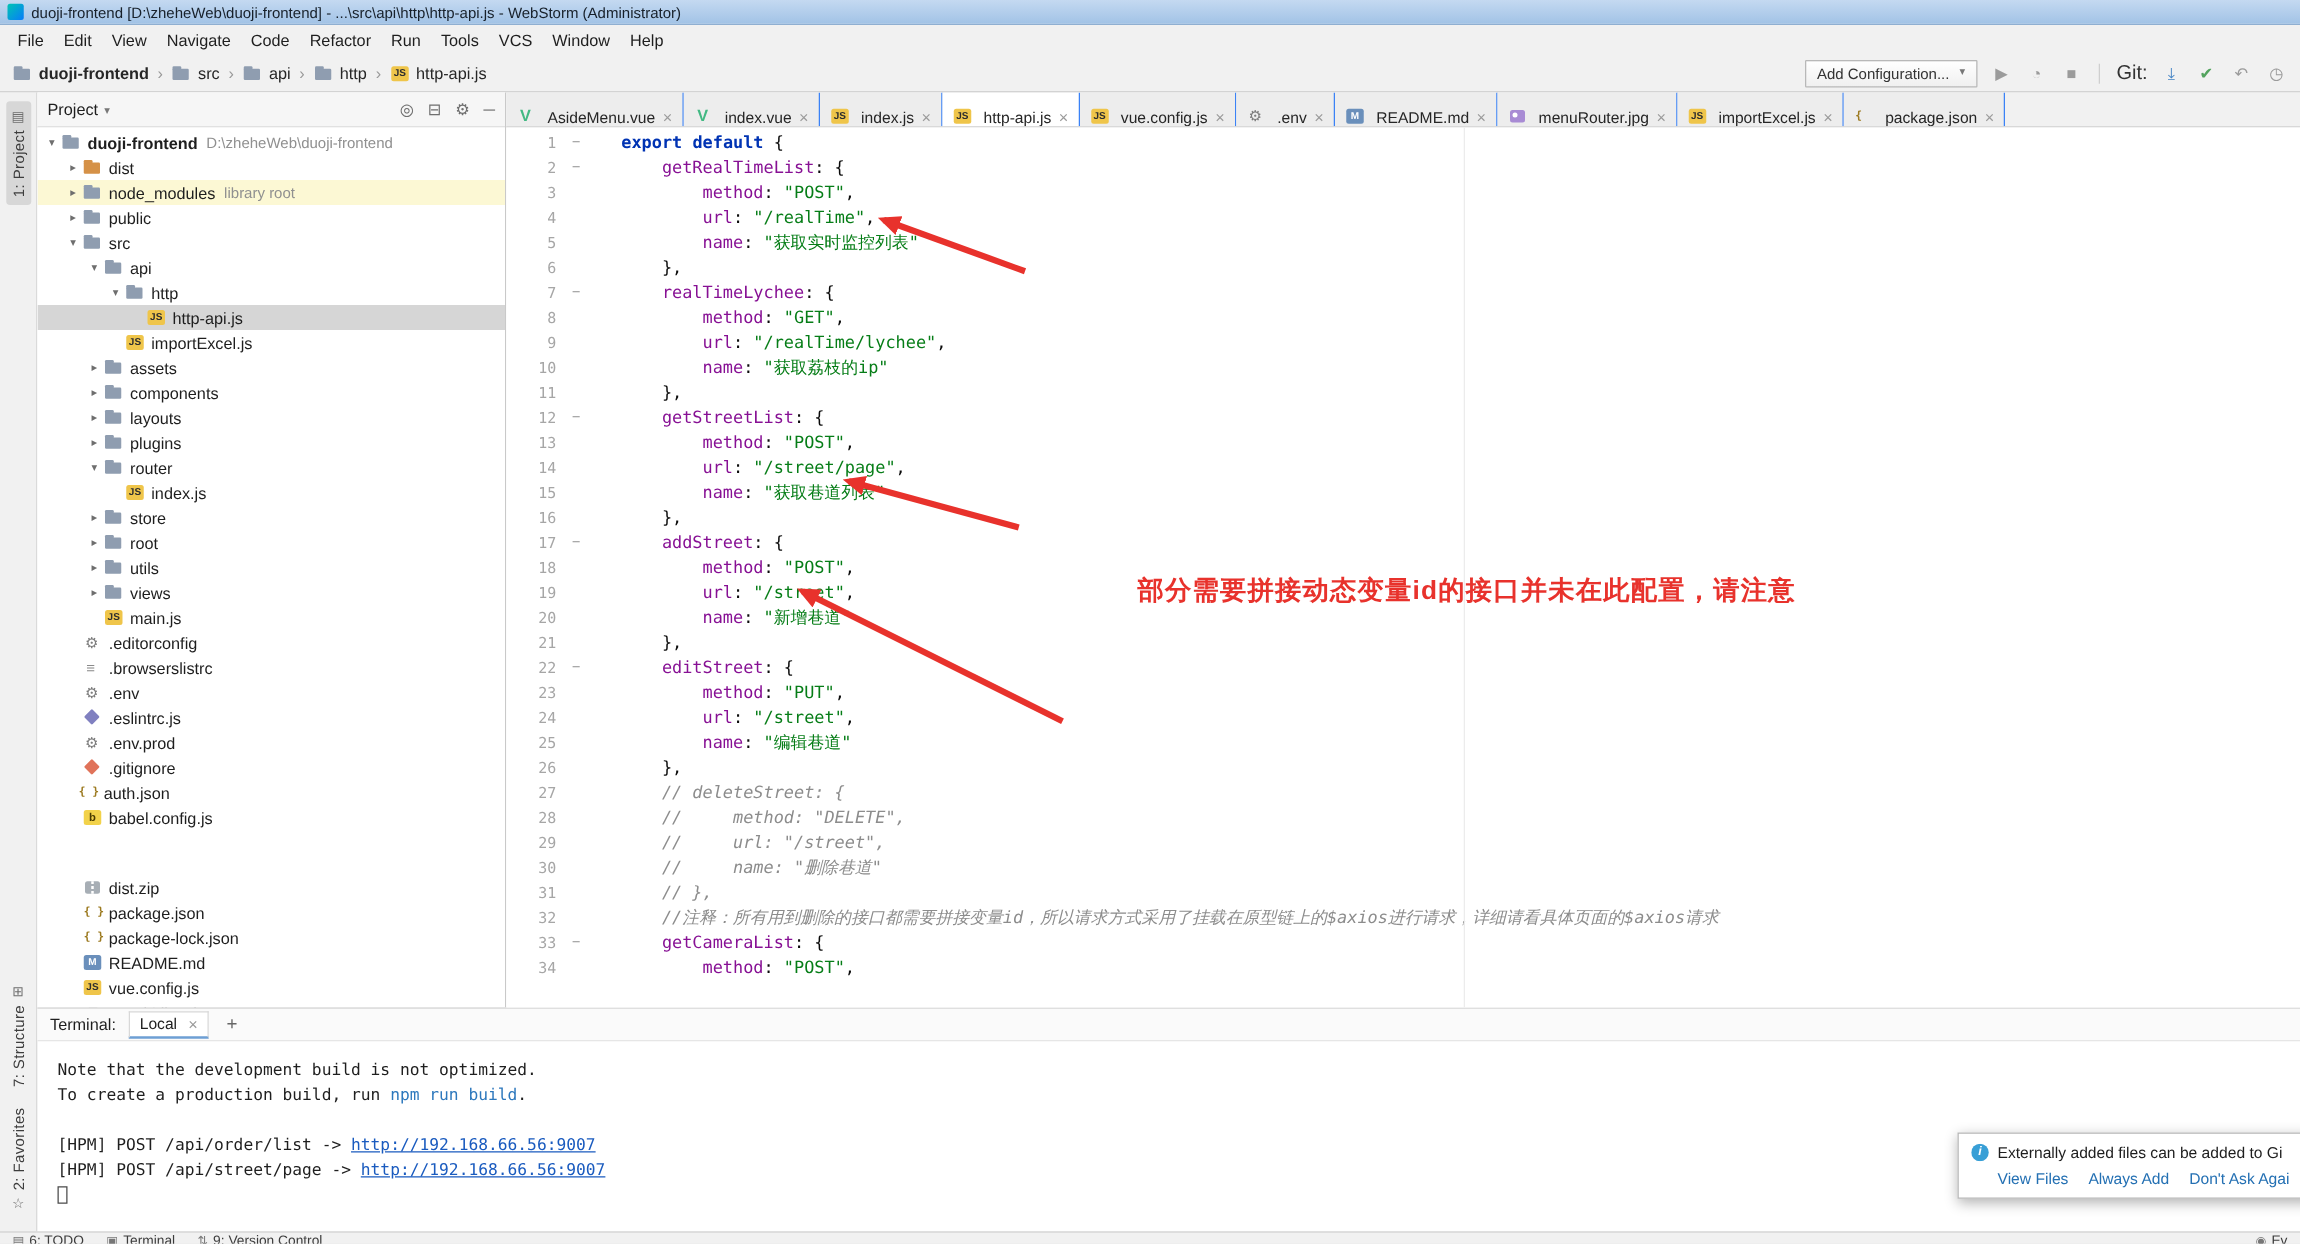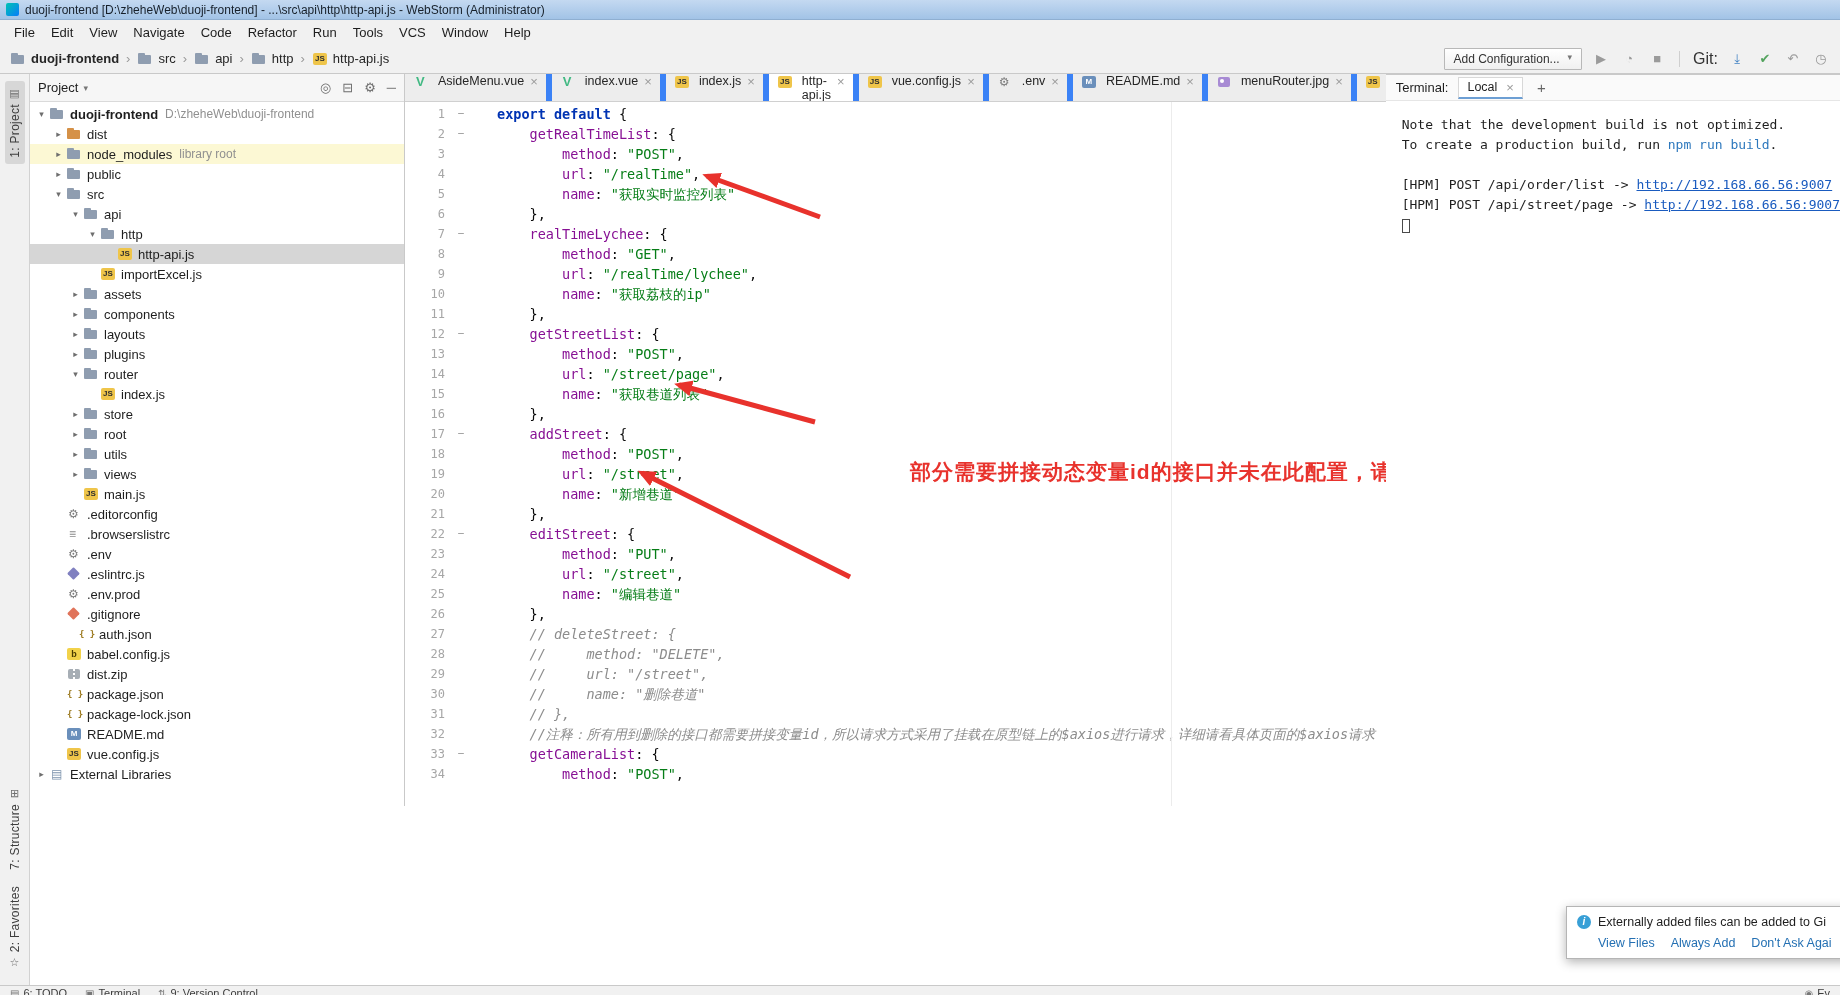--- a/index.html
+++ b/index.html
@@ -29,21 +29,21 @@
 .git-label{font-size:16px;color:#333}
 
 
 .workspace{display:flex;height:911px}
 .stripe{width:30px;background:#f1f1f1;border-right:1px solid #d2d2d2;display:flex;flex-direction:column;align-items:center;padding:5px 0 8px}
 .stripe .spacer{flex:1}
 .stripe-btn{display:flex;flex-direction:column;align-items:center;gap:4px;padding:6px 3px;margin:2px 0;border-radius:3px;color:#3d3d3d}
 .stripe-btn.active{background:#d7d7d7}
 .vtext{writing-mode:vertical-rl;transform:rotate(180deg);font-size:12px;letter-spacing:.3px}
 .sicon{font-size:11px;color:#6f6f6f}
-.right-col{flex:1;display:flex;flex-direction:row;min-width:0}
+.right-col{flex:1;display:flex;flex-direction:column;min-width:0}
 .main-row{height:732px;display:flex;min-width:0}
 
 
 .project{width:375px;flex:none;background:#fff;border-right:1px solid #c9c9c9;display:flex;flex-direction:column}
 .project-header{height:28px;flex:none;display:flex;align-items:center;gap:5px;padding:0 8px;background:#f6f6f6;border-bottom:1px solid #dadada}
 .ph-icons{margin-left:auto;display:flex;gap:11px}
 .phi{color:#6f6f6f;font-size:13px}
 .tree{flex:1;overflow:hidden;padding-top:2px;background:#fff}
 .tree-row{height:20px;display:flex;align-items:center;white-space:nowrap;font-size:13px;color:#1e1e1e}
 .tree-row.selected{background:var(--sel,#d6d6d6)}
@@ -68,21 +68,21 @@
 .i-babel::before{content:"b";position:absolute;left:1px;top:2px;width:14px;height:12px;background:#f2d24a;color:#4a3b00;font:bold 9px/12px "Liberation Sans",sans-serif;text-align:center;border-radius:2px}
 .i-zip::before{content:"";position:absolute;left:2px;top:3px;width:12px;height:10px;background:#a7aeb5;border-radius:2px}
 .i-zip::after{content:"";position:absolute;left:7px;top:3px;width:2px;height:10px;background:repeating-linear-gradient(#fff 0 2px,#a7aeb5 2px 4px)}
 .i-lib::before{content:"▤";position:absolute;left:2px;top:0;color:#7d93ad;font-size:12px;line-height:16px}
 .i-image::before{content:"";position:absolute;left:2px;top:3px;width:12px;height:10px;background:#a88bd4;border-radius:2px}
 .i-image::after{content:"";position:absolute;left:4px;top:5px;width:4px;height:4px;background:#fff;border-radius:50%}
 
 
 .editor-zone{flex:1;display:flex;flex-direction:column;min-width:0}
 .tabs{height:28px;flex:none;background:#f1f1f1;border-bottom:1px solid #d0d0d0;display:flex;align-items:stretch;overflow:hidden}
-.tab{display:flex;align-items:flex-start;gap:4px;padding:0 8px;border-right:6px solid #3b82f6;font-size:12.5px;color:#262626;background:#ededed}
+.tab{display:flex;align-items:flex-end;gap:4px;padding:0 8px;border-right:1px solid #3b82f6;font-size:12.5px;color:#262626;background:#ededed}
 .tab.active{background:#fff}
 .tab-close{color:#9b9b9b;font-size:13px;margin-left:2px}
 .editor{flex:1;position:relative;background:#fff;overflow:hidden;padding-top:2px}
 .margin-guide{position:absolute;left:766px;top:0;bottom:0;width:1px;background:#ececec}
 .code-line{display:flex;height:20px;line-height:20px;font-family:"DejaVu Sans Mono",monospace;font-size:13.5px;white-space:pre}
 .gut{width:46px;flex:none;text-align:right;color:#a6a6a6;font-size:12px;padding-right:6px}
 .fold{width:20px;flex:none;text-align:center;color:#9f9f9f;font-size:11px}
 .src{padding-left:26px}
 .seg-kw{color:var(--kw,#0033b3);font-weight:bold}
 .seg-prop{color:var(--prop,#871094)}
@@ -341,31 +341,31 @@
               <div class="tree-row" style="padding-left: 21px;">
                 <span class="chev"></span>
                 <span class="icon i-config"></span>
                 <span class="label">.env.prod</span>
               </div>
               <div class="tree-row" style="padding-left: 21px;">
                 <span class="chev"></span>
                 <span class="icon i-git"></span>
                 <span class="label">.gitignore</span>
               </div>
-              <div class="tree-row" style="padding-left: 33px;">
+              <div class="tree-row" style="padding-left: 17px;">
                 <span class="chev"></span>
                 <span class="icon i-json"></span>
                 <span class="label">auth.json</span>
               </div>
               <div class="tree-row" style="padding-left: 21px;">
                 <span class="chev"></span>
                 <span class="icon i-babel"></span>
                 <span class="label">babel.config.js</span>
               </div>
-              <div class="tree-row" style="padding-left: 21px;">
+              <div class="tree-row" style="padding-left: 21px; margin-top: 36px;">
                 <span class="chev"></span>
                 <span class="icon i-zip"></span>
                 <span class="label">dist.zip</span>
               </div>
               <div class="tree-row" style="padding-left: 21px;">
                 <span class="chev"></span>
                 <span class="icon i-json"></span>
                 <span class="label">package.json</span>
               </div>
               <div class="tree-row" style="padding-left: 21px;">

